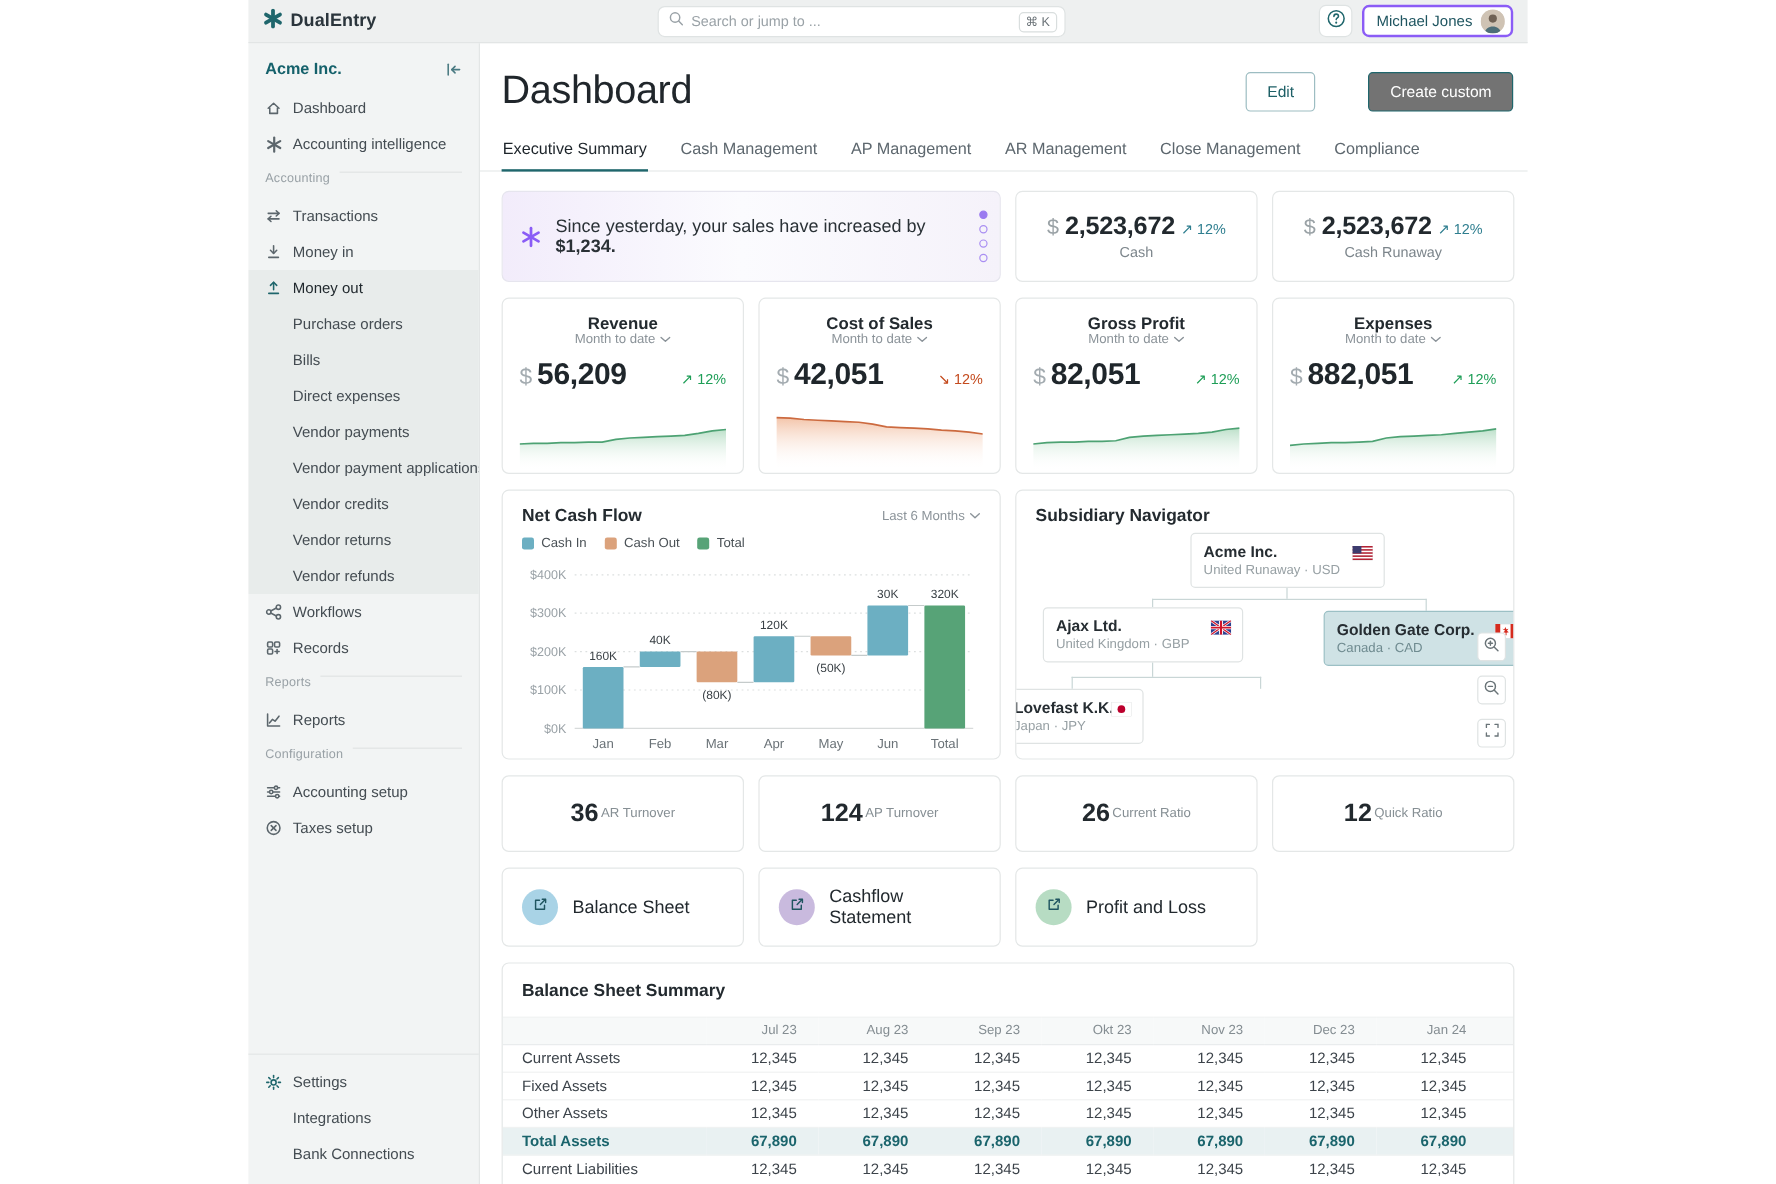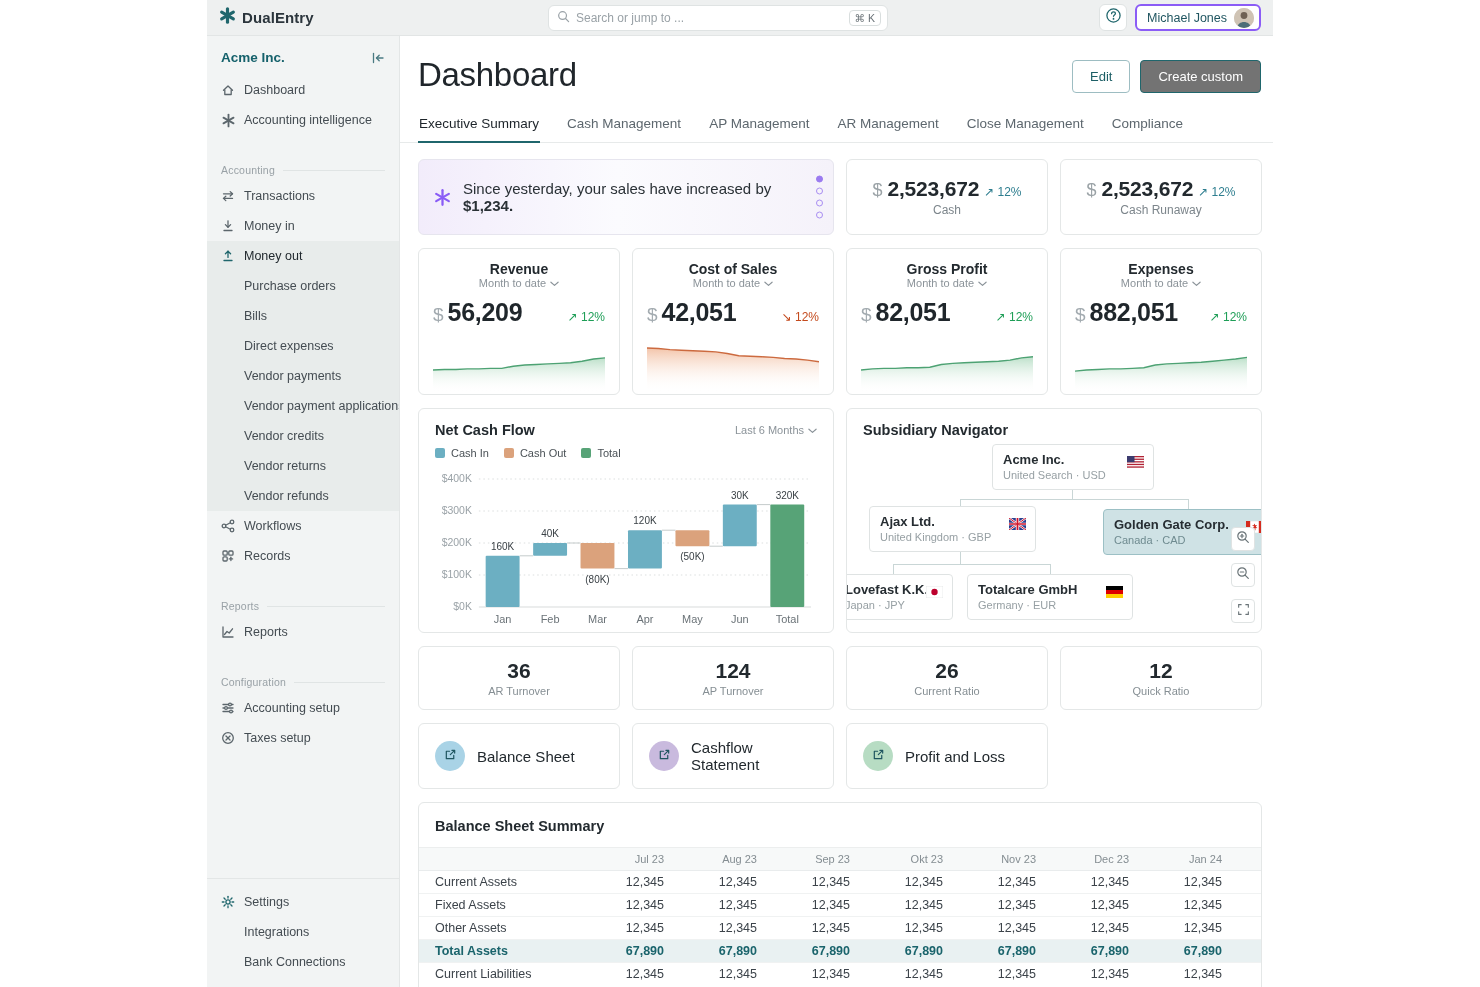--- a/index.html
+++ b/index.html
@@ -36,32 +36,32 @@
   .side-head { padding:14px 14px 10px; display:flex; align-items:center; justify-content:space-between; }
   .org-name { font-size:13.5px; font-weight:700; color:#15616b; }
   .collapse-btn { cursor:pointer; display:grid; place-items:center; }
   .side-nav { flex:1; min-height:0; overflow:hidden; padding-bottom:6px; }
   .side-item { height:30px; display:flex; align-items:center; gap:9px; padding:0 14px; font-size:12.5px;
                color:#444c52; cursor:pointer; white-space:nowrap; }
   .side-item .ic { width:14px; height:14px; flex:none; display:grid; place-items:center; color:#5c666c; }
   .side-item.active { color:#21292e; }
   .side-item.child { padding-left:37px; }
   .side-group.open { background:#e8eceb; }
-  .side-section { margin-top:24px; height:22px; display:flex; align-items:center; gap:8px; padding:0 14px; }
+  .side-section { margin-top:8px; height:22px; display:flex; gap:8px; padding:0 14px; }
   .side-section span { font-size:10.5px; color:#99a1a6; letter-spacing:.2px; }
   .side-section i { flex:1; height:1px; background:#e0e4e4; }
   .side-footer { flex:none; border-top:1px solid #e3e6e6; padding:8px 0 10px; }
 
   
   .main { flex:1; min-width:0; display:flex; flex-direction:column; background:#fff; }
   .main-head { flex:none; display:flex; align-items:flex-start; justify-content:space-between; padding:20px 12px 0 18px; }
   .page-title { font-size:33px; font-weight:500; color:#20262b; letter-spacing:-.3px; }
   .head-actions { display:flex; gap:10px; padding-top:4px; }
   .btn { height:33px; padding:0 17px; border-radius:4px; font-size:13px; font-weight:500; cursor:pointer;
-         display:inline-flex; align-items:center; font-family:"Liberation Sans",sans-serif; }
+         display:inline-flex; align-items:center; font-family:"Liberation Sans",sans-serif;margin-left:34px; }
   .btn-outline { background:#fff; border:1px solid #9dbdc2; color:#1d5f66; }
   .btn-primary { background:#737373; border:1px solid #1f666c; color:#fff; }
 
   .tabs { flex:none; display:flex; gap:26px; padding:0 18px; margin-top:16px; border-bottom:1px solid #e7eaea; }
   .tab { font-size:13.5px; color:#5d676e; padding:6px 1px 10px; cursor:pointer; border-bottom:2px solid transparent;
          margin-bottom:-1px; white-space:nowrap; }
   .tab.active { color:#1d242a; border-bottom-color:#1f666c; font-weight:500; }
 
   .content { flex:1; min-height:0; overflow:hidden; padding:16px 11px 0 18px; display:flex; flex-direction:column; gap:13px; }
   .grid4 { display:grid; grid-template-columns:repeat(4,1fr); gap:12px; }
@@ -113,21 +113,21 @@
   .org-node .nm { font-size:13px; font-weight:600; color:#262d32; white-space:nowrap; }
   .org-node .sb { font-size:11px; color:#97a0a4; margin-top:2px; white-space:nowrap; }
   .org-node.selected { background:#cfe2e5; border-color:#9cc0c5; }
   .org-node.selected .sb { color:#6f8b90; }
   .org-node .flag { position:absolute; right:9px; top:9px; }
   .org-line { position:absolute; background:#c9d6d6; }
   .org-btn { position:absolute; width:24px; height:24px; background:#fff; border:1px solid #dfe3e3; border-radius:4px;
              display:grid; place-items:center; cursor:pointer; }
 
   
-  .ratio-card { height:64px; display:flex; flex-direction:column; align-items:center; justify-content:center; gap:2px; }
+  .ratio-card { height:64px; display:flex; flex-direction:row; align-items:center; justify-content:center; gap:2px; }
   .ratio-num { font-size:21px; font-weight:600; color:#22292e; }
   .ratio-label { font-size:11px; color:#868f94; }
   .report-card { height:66px; display:flex; align-items:center; gap:12px; padding:0 16px; cursor:pointer; }
   .report-circle { width:30px; height:30px; border-radius:50%; display:grid; place-items:center; flex:none; }
   .report-label { font-size:15px; color:#22292e; }
 
   
   .bs-panel { flex:none; height:240px; overflow:hidden; display:flex; flex-direction:column; }
   .bs-title { padding:15px 16px 13px; font-size:14.5px; font-weight:600; color:#232a2f; }
   .bt-wrap { overflow:hidden; }
@@ -631,21 +631,21 @@
             <div class="org-line" style="left: 225px; top: 78px; width: 1px; height: 12px;"></div>
                 <div class="org-line" style="left: 113px; top: 90px; width: 229px; height: 1px;"></div>
                 <div class="org-line" style="left: 113px; top: 90px; width: 1px; height: 7px;"></div>
                 <div class="org-line" style="left: 341px; top: 90px; width: 1px; height: 10px;"></div>
                 <div class="org-line" style="left: 113px; top: 143px; width: 1px; height: 12px;"></div>
                 <div class="org-line" style="left: 46px; top: 155px; width: 158px; height: 1px;"></div>
                 <div class="org-line" style="left: 46px; top: 155px; width: 1px; height: 10px;"></div>
                 <div class="org-line" style="left: 203px; top: 155px; width: 1px; height: 10px;"></div>
                 <div class="org-node" style="left: 145px; top: 35px; width: 162px;">
                   <div class="nm">Acme Inc.</div>
-                  <div class="sb">United Search · USD</div>
+                  <div class="sb">United Runaway · USD</div>
                   <span class="flag"><svg width="17" height="12" viewBox="0 0 17 12">
                       <rect width="17" height="12" fill="#fff" stroke="#d4d8d8" stroke-width=".5"></rect>
                       <g fill="#b22234">
                         <rect y="0" width="17" height="1.3"></rect>
                         <rect y="2.6" width="17" height="1.3"></rect>
                         <rect y="5.2" width="17" height="1.3"></rect>
                         <rect y="7.8" width="17" height="1.3"></rect>
                         <rect y="10.4" width="17" height="1.3"></rect>
                       </g>
                       <rect width="7.5" height="6.2" fill="#3c3b6e"></rect>
@@ -679,29 +679,20 @@
                       <rect x="12.8" width="4.2" height="12" fill="#d52b1e"></rect>
                       <path d="M8.5 2.5 9.3 4.3 11 4l-1.2 1.7 1.6 1.2-2 .4.1 2H8.6l.1-2-2-.4 1.6-1.2L5.9 4l1.8.3z" fill="#d52b1e"></path>
                     </svg></span>
                 </div>
                 <div class="org-node" style="left: -13px; top: 165px; width: 119px;">
                   <div class="nm">Lovefast K.K.</div>
                   <div class="sb">Japan · JPY</div>
                   <span class="flag"><svg width="17" height="12" viewBox="0 0 17 12">
                       <rect width="17" height="12" fill="#fff" stroke="#d4d8d8" stroke-width=".5"></rect>
                       <circle cx="8.5" cy="6" r="3.2" fill="#bc002d"></circle>
-                    </svg></span>
-                </div>
-                <div class="org-node" style="left: 120px; top: 165px; width: 166px;">
-                  <div class="nm">Totalcare GmbH</div>
-                  <div class="sb">Germany · EUR</div>
-                  <span class="flag"><svg width="17" height="12" viewBox="0 0 17 12">
-                      <rect width="17" height="4" fill="#000"></rect>
-                      <rect y="4" width="17" height="4" fill="#dd0000"></rect>
-                      <rect y="8" width="17" height="4" fill="#ffce00"></rect>
                     </svg></span>
                 </div>
                 <div class="org-btn" style="right: 6px; top: 118px;">
                   <span><svg width="14" height="14" viewBox="0 0 14 14">
                       <g fill="none" stroke="#6a7478" stroke-width="1.2" stroke-linecap="round">
                         <circle cx="6" cy="6" r="4.2"></circle>
                         <line x1="9.3" y1="9.3" x2="12.3" y2="12.3"></line>
                         <line x1="4.3" y1="6" x2="7.7" y2="6"></line>
                         <line x1="6" y1="4.3" x2="6" y2="7.7"></line>
                       </g>

